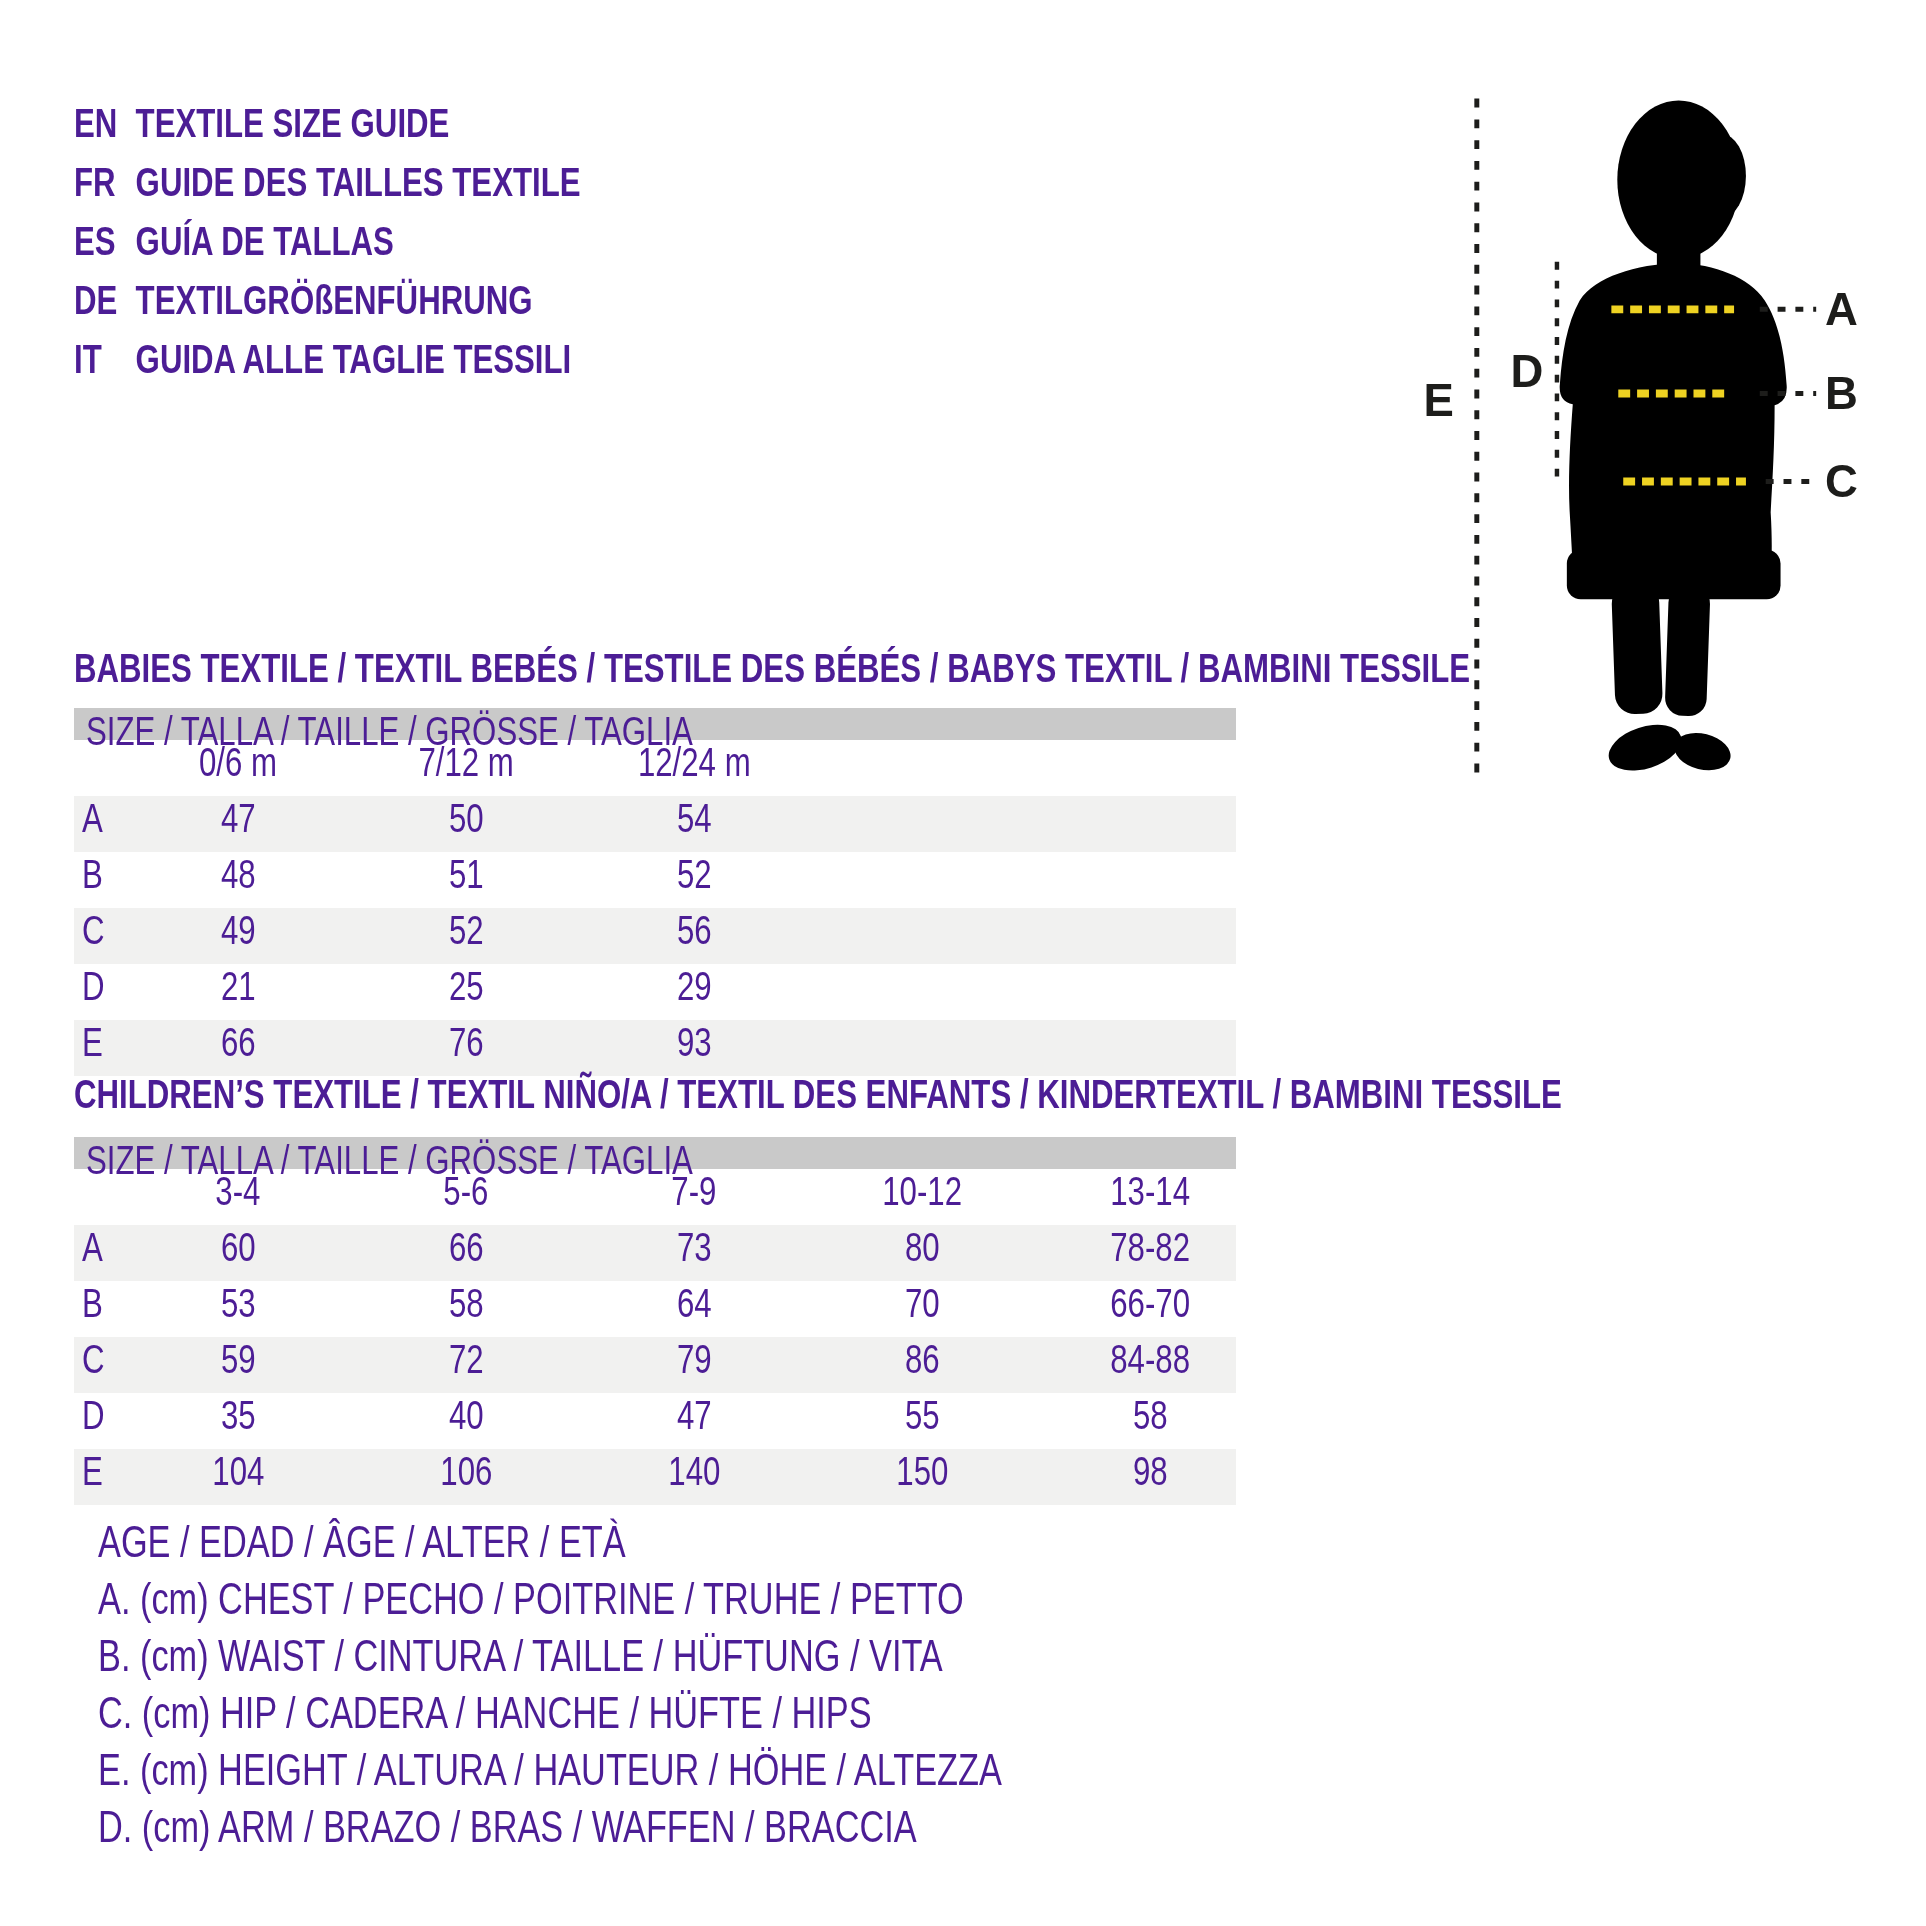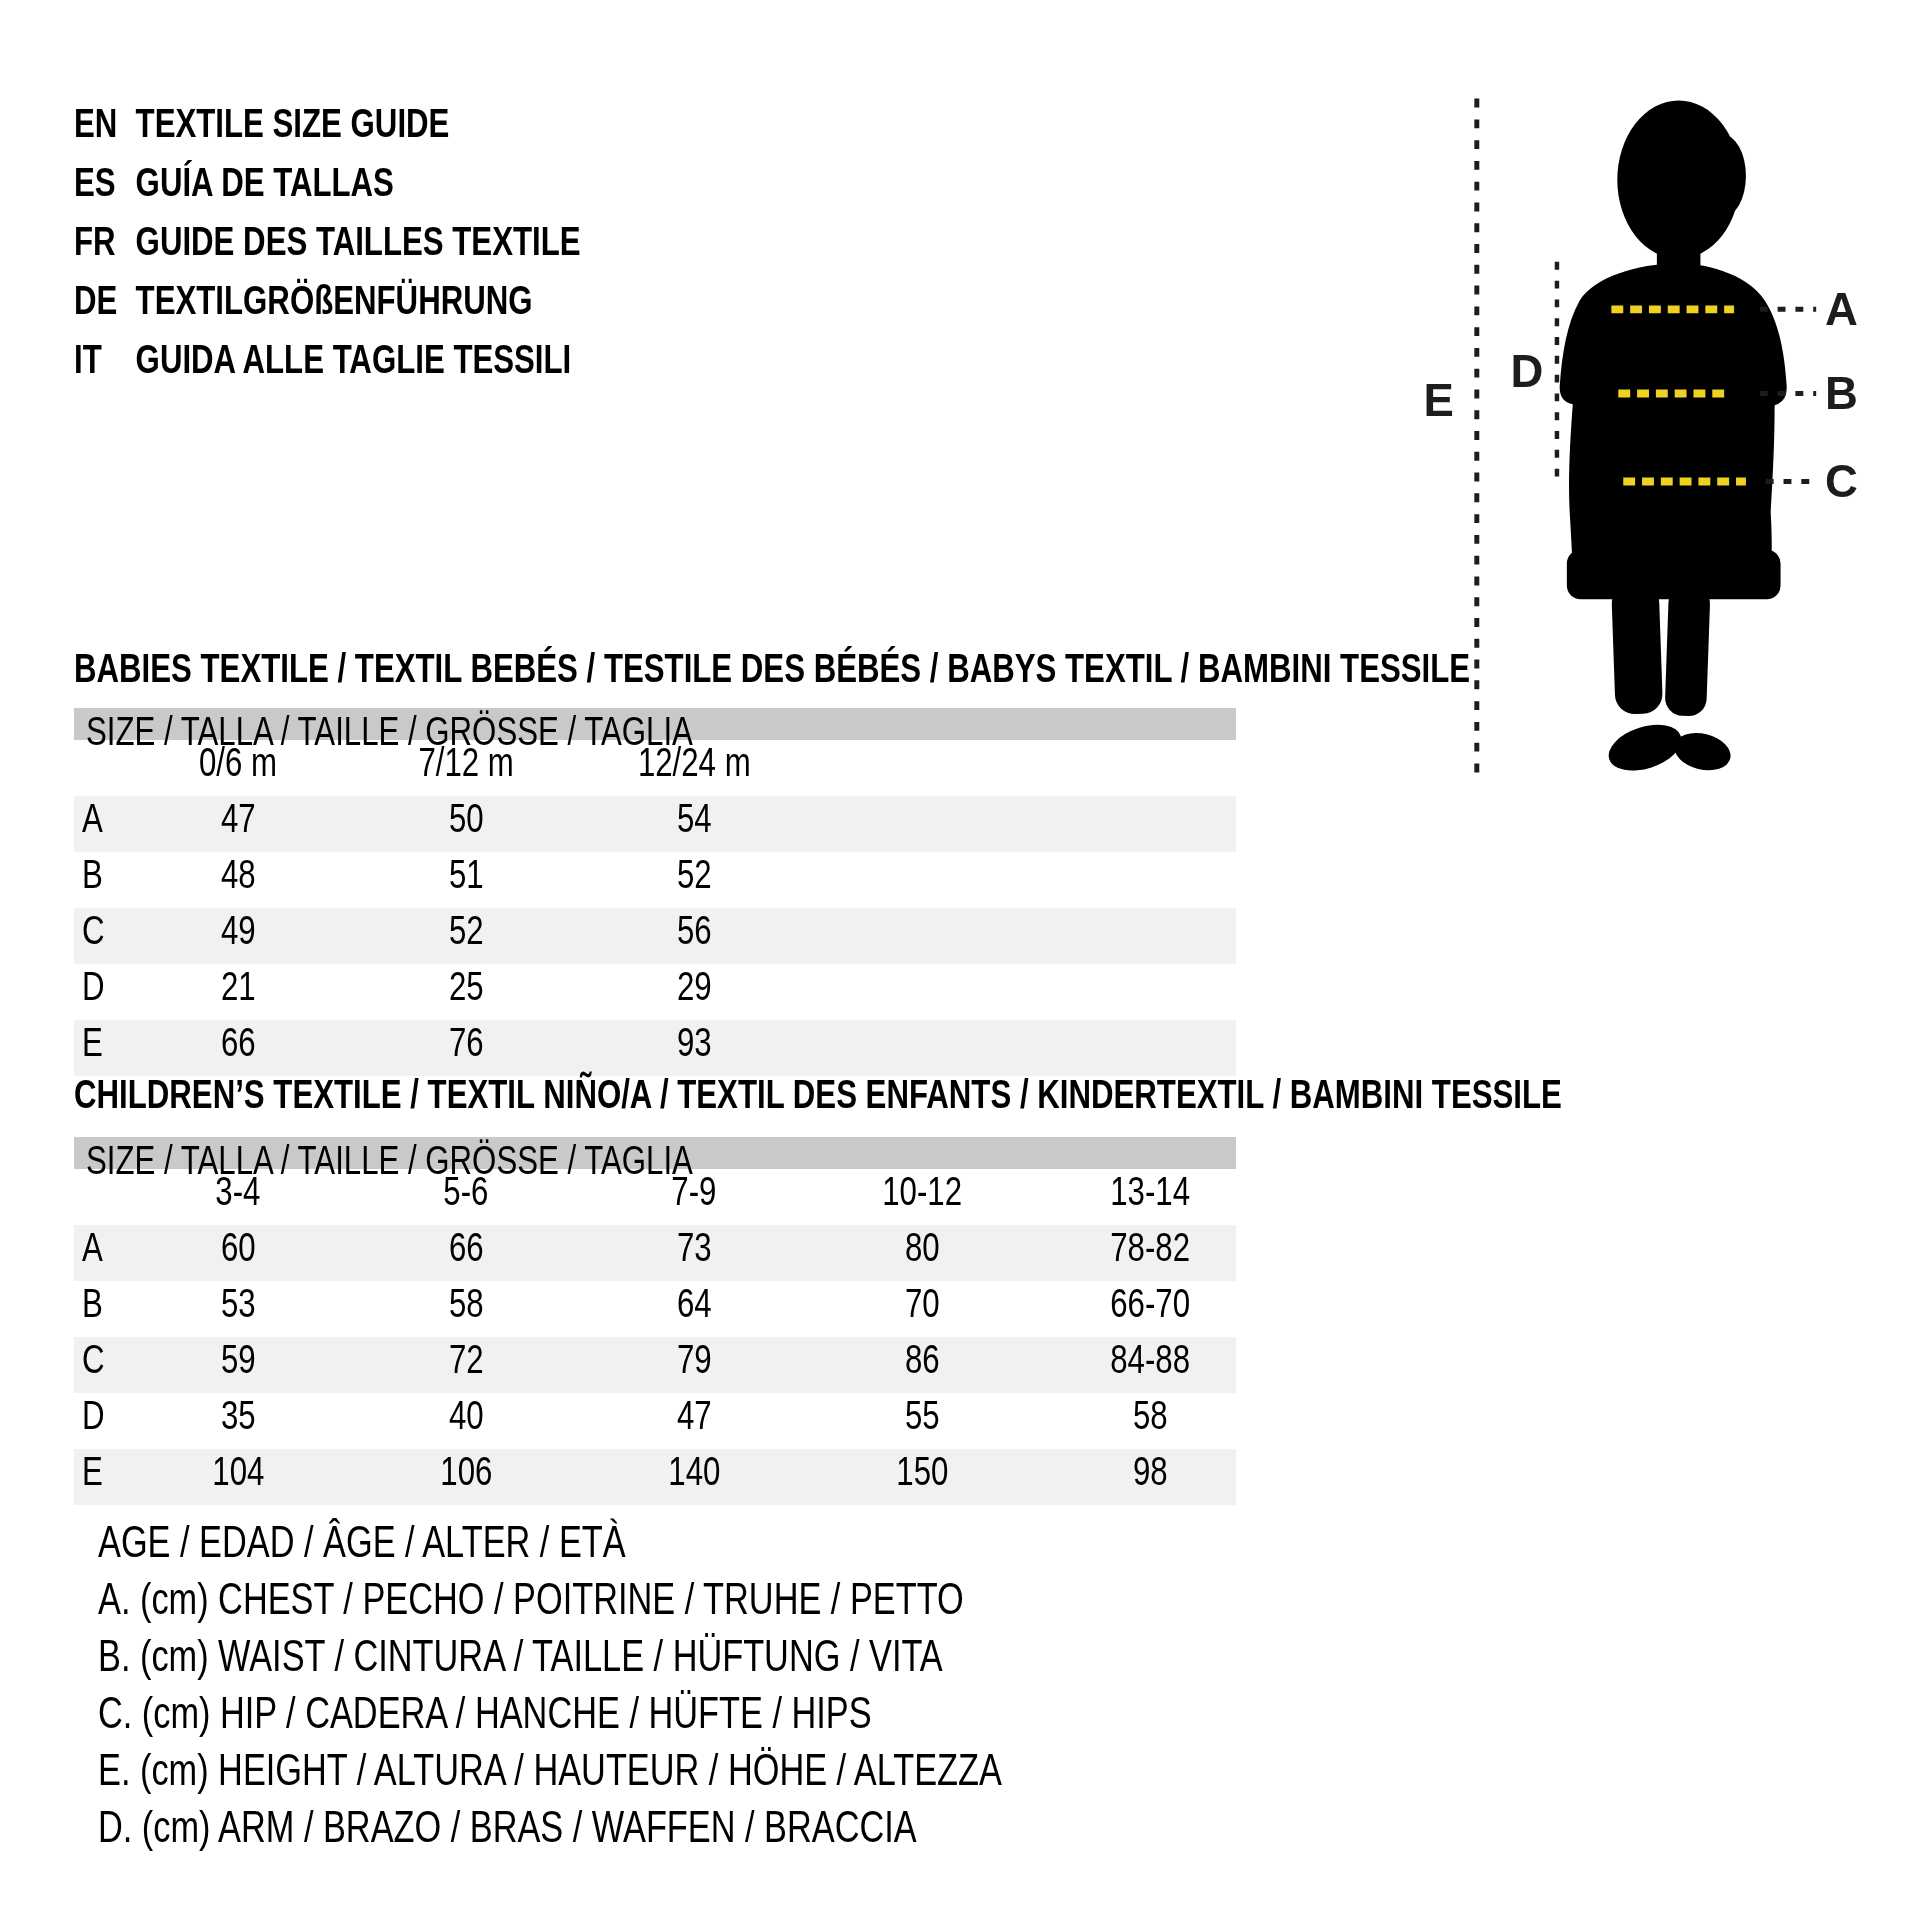--- a/index.html
+++ b/index.html
@@ -1,18 +1,18 @@
 <!DOCTYPE html>
 <html><head>
 <meta charset="utf-8">
 <style>
   html,body { margin:0; padding:0; background:#fff; }
   .page {
     position:relative; width:1927px; height:1927px; background:#ffffff;
-    font-family:"Liberation Sans", sans-serif; color:#000000; overflow:hidden;
+    font-family:"Liberation Sans", sans-serif; color:#4c1d95; overflow:hidden;
   }
   
   .cx  { display:inline-block; transform:scaleX(0.78); transform-origin:0 50%; white-space:nowrap; }
   .cxc { display:inline-block; transform:scaleX(0.78); transform-origin:50% 50%; white-space:nowrap; }
 
   
   .title-block { position:absolute; left:74px; top:94px; }
   .title-row { height:59px; line-height:59px; font-size:40px; font-weight:700; }
   .title-row .code { display:inline-block; width:79px; }
 
@@ -44,22 +44,22 @@
   .figure-panel svg { display:block; width:560px; height:752px; }
   .fig-label { font-family:"Liberation Sans", sans-serif; font-size:46px; font-weight:700; fill:#1d1d1b; }
 </style>
 </head>
 <body>
 
 <div class="page">
 
   <div class="title-block">
     <div class="title-row"><span class="cx"><span class="code">EN</span><span>TEXTILE SIZE GUIDE</span></span></div>
+    <div class="title-row"><span class="cx"><span class="code">FR</span><span>GUIDE DES TAILLES TEXTILE</span></span></div>
     <div class="title-row"><span class="cx"><span class="code">ES</span><span>GUÍA DE TALLAS</span></span></div>
-    <div class="title-row"><span class="cx"><span class="code">FR</span><span>GUIDE DES TAILLES TEXTILE</span></span></div>
     <div class="title-row"><span class="cx"><span class="code">DE</span><span>TEXTILGRÖßENFÜHRUNG</span></span></div>
     <div class="title-row"><span class="cx"><span class="code">IT</span><span>GUIDA ALLE TAGLIE TESSILI</span></span></div>
   </div>
 
   <div class="figure-panel">
     <svg viewBox="0 0 566 760">
 
       <line x1="112" y1="40" x2="112" y2="722" stroke="#1d1d1b" stroke-width="5" stroke-dasharray="9 12"></line>
 
       <line x1="193" y1="205" x2="193" y2="423" stroke="#1d1d1b" stroke-width="4.5" stroke-dasharray="8 11"></line>

